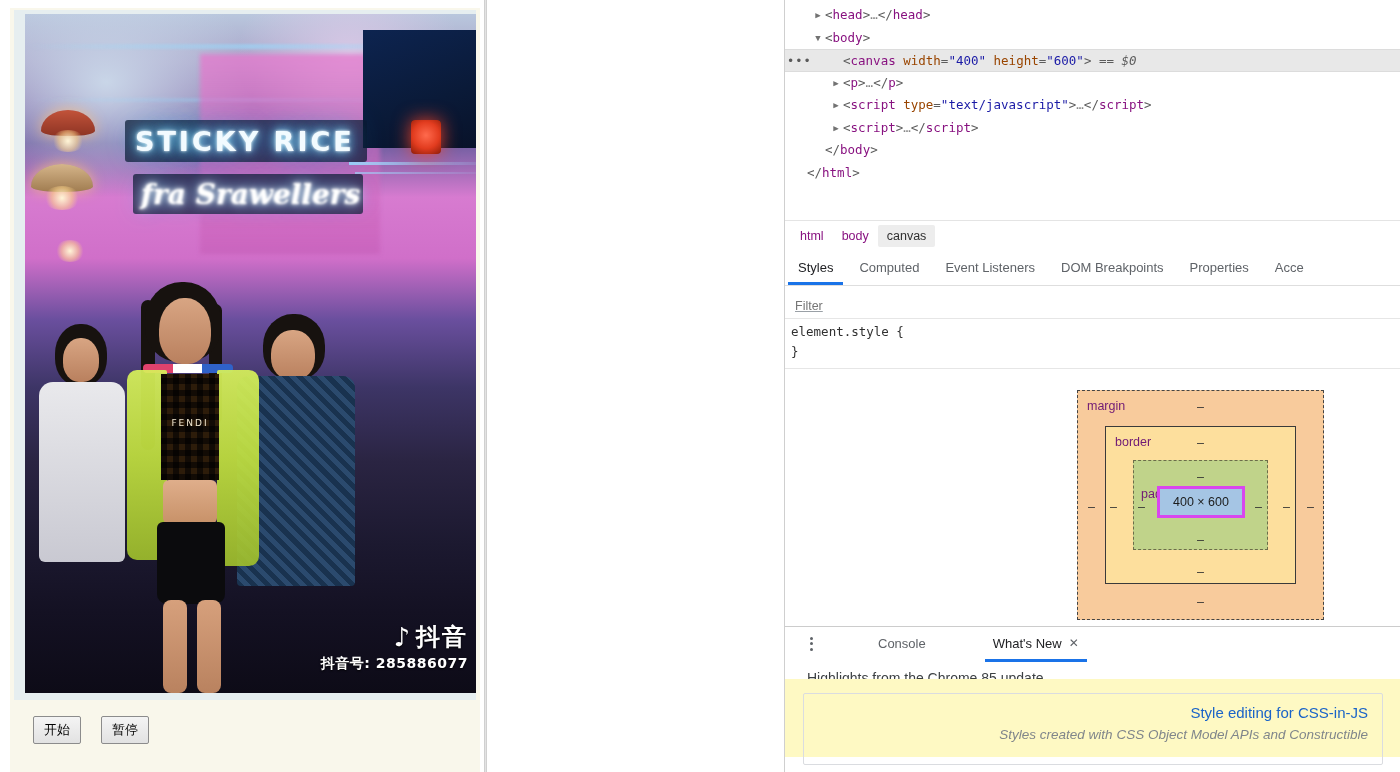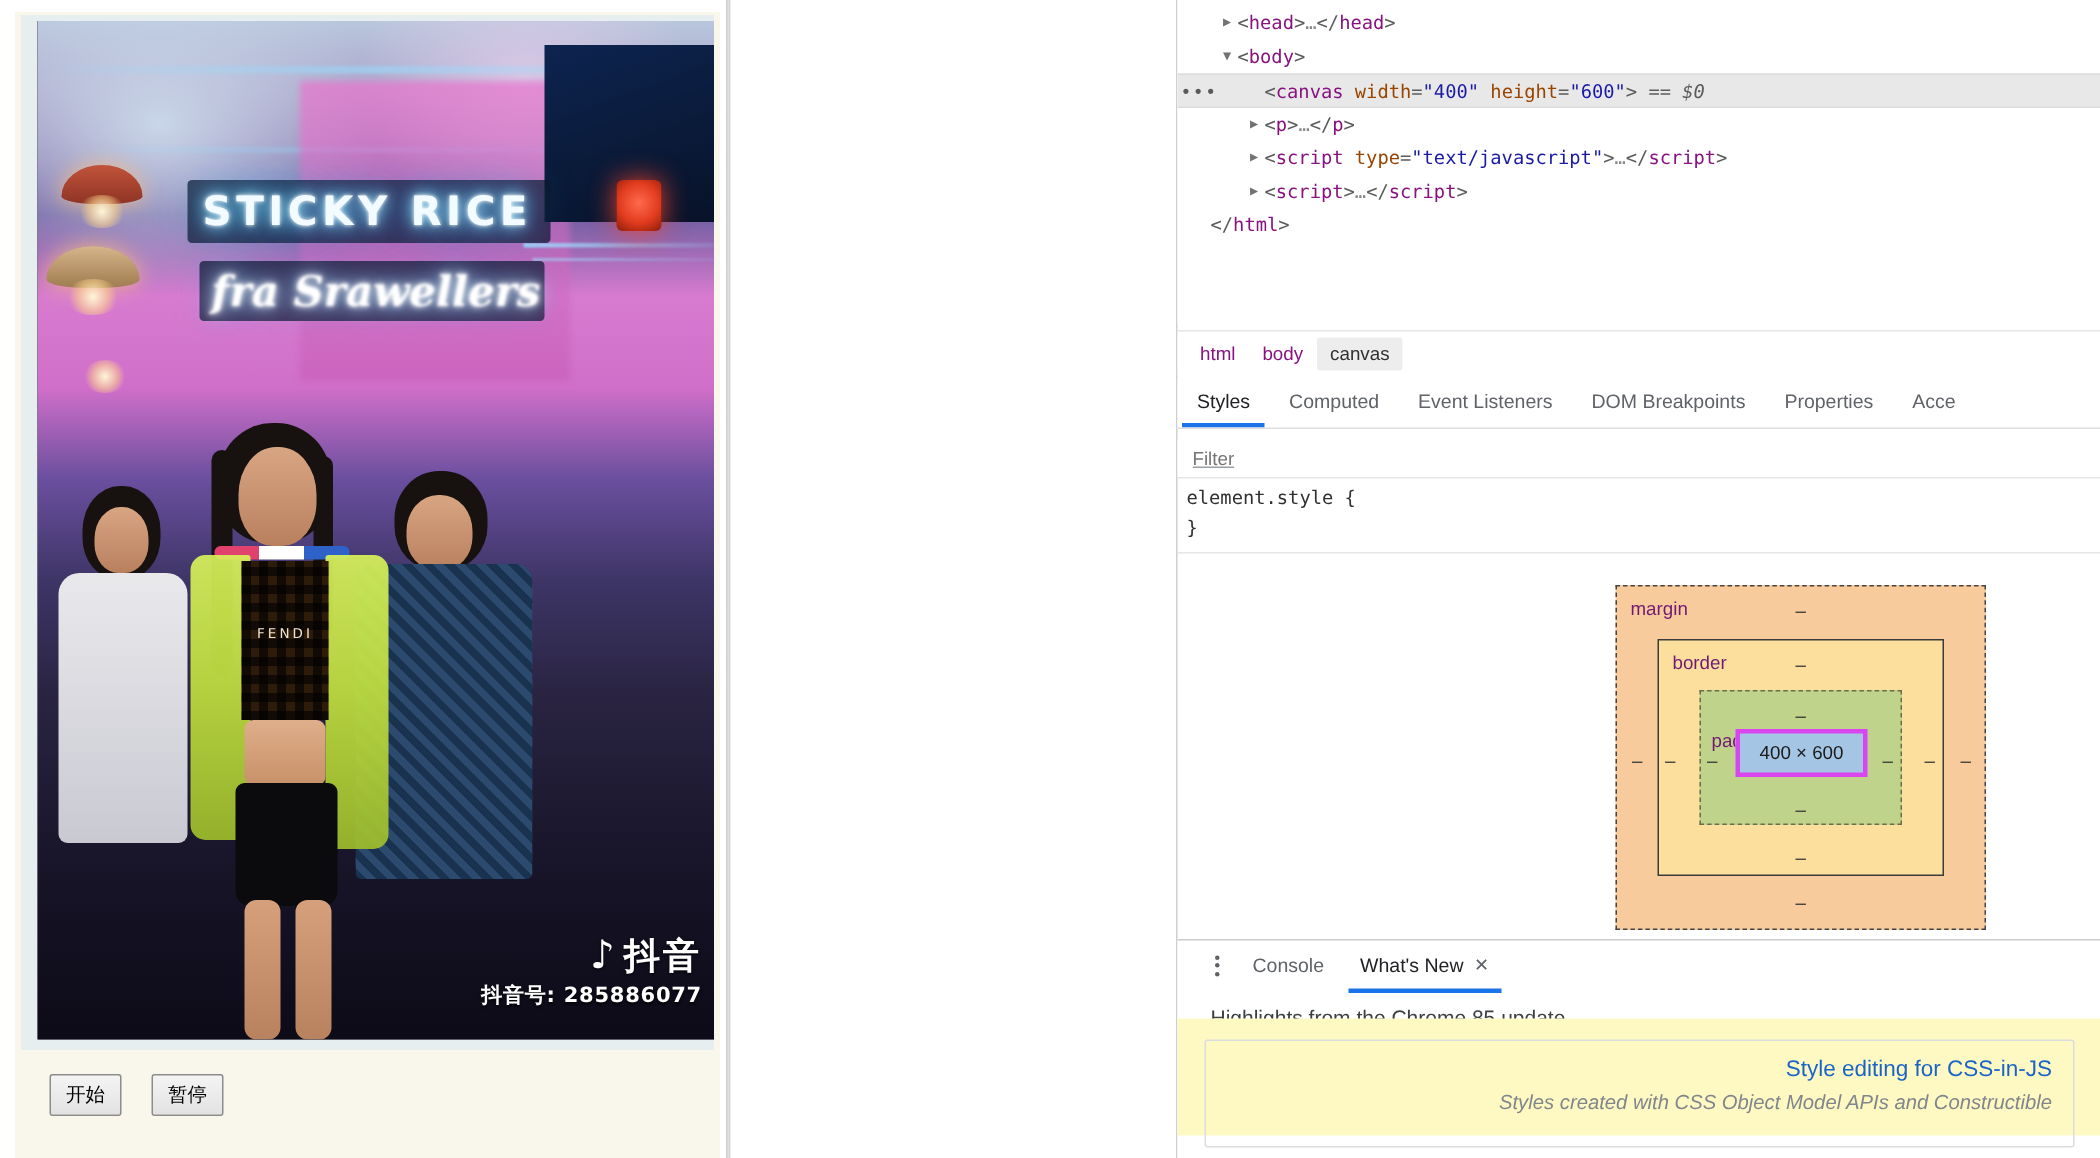--- a/index.html
+++ b/index.html
@@ -423,20 +423,21 @@
     width: 616px; height: 146px;
     border-top: 1px solid #cccccc;
     background: #ffffff;
   }
   #drawer-tabs {
     position: absolute;
     left: 0; top: 0;
     width: 616px; height: 33px;
     display: flex; align-items: center;
     font-size: 13px;
+    gap: 43px;
   }
   #kebab {
     width: 24px; height: 33px;
     display: flex; flex-direction: column;
     align-items: center; justify-content: center;
     gap: 2.5px;
     margin-left: 14px;
     cursor: default;
   }
   #kebab i { display: block; width: 3px; height: 3px; border-radius: 50%; background: #5f6368; }
@@ -580,20 +581,21 @@
 
   <div id="devtools">
 
     <div id="dom-tree">
         <div class="dom-line" style="padding-left: 40px;"><span class="twisty" style="left: 24px;">▶</span><span><span class="punct">&lt;</span><span class="tag">head</span><span class="punct">&gt;</span><span class="ellip">…</span><span class="punct">&lt;/</span><span class="tag">head</span><span class="punct">&gt;</span></span></div>
         <div class="dom-line" style="padding-left: 40px;"><span class="twisty" style="left: 24px;">▼</span><span><span class="punct">&lt;</span><span class="tag">body</span><span class="punct">&gt;</span></span></div>
         <div class="dom-line selected" style="padding-left: 58px;"><span class="badge-dots">•••</span><span><span class="punct">&lt;</span><span class="tag">canvas</span> <span class="attr-name">width</span><span class="punct">=</span><span class="attr-val">"400"</span> <span class="attr-name">height</span><span class="punct">=</span><span class="attr-val">"600"</span><span class="punct">&gt;</span> <span class="dollar">== $0</span></span></div>
         <div class="dom-line" style="padding-left: 58px;"><span class="twisty" style="left: 42px;">▶</span><span><span class="punct">&lt;</span><span class="tag">p</span><span class="punct">&gt;</span><span class="ellip">…</span><span class="punct">&lt;/</span><span class="tag">p</span><span class="punct">&gt;</span></span></div>
         <div class="dom-line" style="padding-left: 58px;"><span class="twisty" style="left: 42px;">▶</span><span><span class="punct">&lt;</span><span class="tag">script</span> <span class="attr-name">type</span><span class="punct">=</span><span class="attr-val">"text/javascript"</span><span class="punct">&gt;</span><span class="ellip">…</span><span class="punct">&lt;/</span><span class="tag">script</span><span class="punct">&gt;</span></span></div>
         <div class="dom-line" style="padding-left: 58px;"><span class="twisty" style="left: 42px;">▶</span><span><span class="punct">&lt;</span><span class="tag">script</span><span class="punct">&gt;</span><span class="ellip">…</span><span class="punct">&lt;/</span><span class="tag">script</span><span class="punct">&gt;</span></span></div>
+        <div class="dom-line" style="padding-left: 40px;"><span><span class="punct">&lt;/</span><span class="tag">body</span><span class="punct">&gt;</span></span></div>
         <div class="dom-line" style="padding-left: 22px;"><span><span class="punct">&lt;/</span><span class="tag">html</span><span class="punct">&gt;</span></span></div>
       </div>
 
     <div id="crumbs">
         <span class="crumb">html</span>
         <span class="crumb">body</span>
         <span class="crumb active">canvas</span>
       </div>
 
     <div id="sidebar-tabs">

